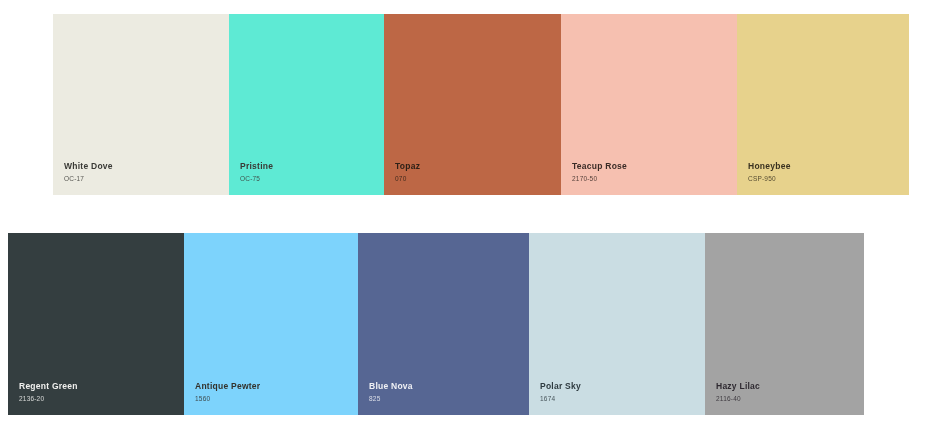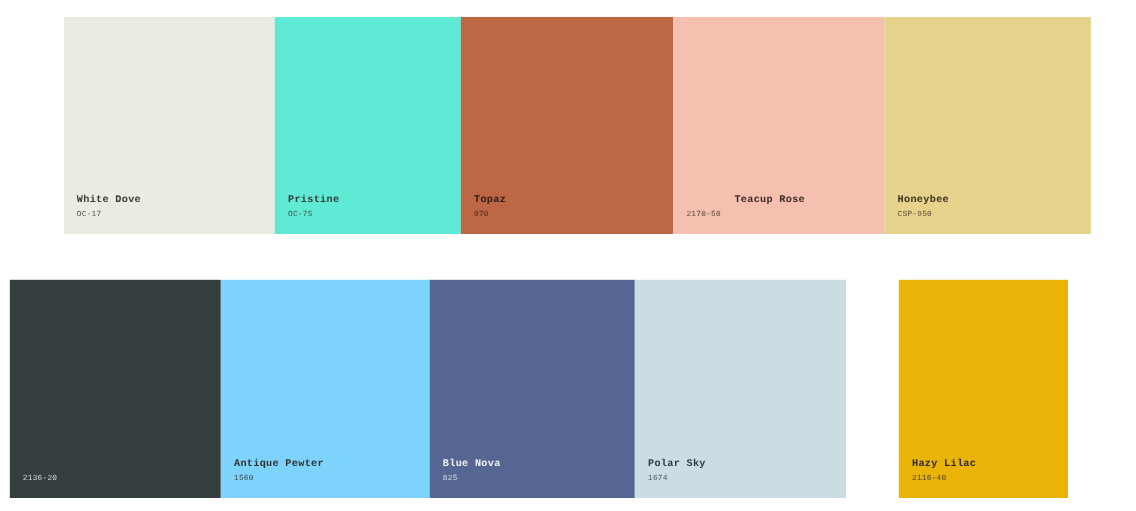--- a/index.html
+++ b/index.html
@@ -40,21 +40,20 @@
     position: relative;
     height: 100%;
     display: flex;
     flex-direction: column;
     justify-content: flex-end;
     box-sizing: border-box;
     flex: 0 0 auto;
   }
   .swatch-caption {
     padding: 0 16px 12px 11px;
-    font-family: Liberation Mono, monospace;
   }
   .swatch-name {
     font-size: 8.5px;
     font-weight: bold;
     letter-spacing: 0.25px;
     line-height: 1.35;
     margin: 0 0 2px 0;
     white-space: nowrap;
   }
   .swatch-code {
@@ -90,38 +89,39 @@
 
     <div class="swatch" style="width:177px;background:#bd6745;">
       <div class="swatch-caption">
         <div class="swatch-name" style="color:#2e2017;">Topaz</div>
         <div class="swatch-code" style="color:#2e2017;">070</div>
       </div>
     </div>
 
     <div class="swatch" style="width:176px;background:#f6c0b0;">
       <div class="swatch-caption">
-        <div class="swatch-name" style="color:#3a2b26;margin-left:40px;">Teacup Rose</div>
+        <div class="swatch-name" style="color:#3a2b26;">Teacup Rose</div>
         <div class="swatch-code" style="color:#3a2b26;">2170-50</div>
       </div>
     </div>
 
     <div class="swatch" style="width:172px;background:#e7d28c;">
       <div class="swatch-caption">
         <div class="swatch-name" style="color:#3a3220;">Honeybee</div>
         <div class="swatch-code" style="color:#3a3220;">CSP-950</div>
       </div>
     </div>
 
   </div>
 
   <div class="swatch-row row-bottom">
 
     <div class="swatch" style="width:176px;background:#343e40;">
       <div class="swatch-caption">
+        <div class="swatch-name" style="color:#f0f0ee;">Regent Green</div>
         <div class="swatch-code" style="color:#f0f0ee;">2136-20</div>
       </div>
     </div>
 
     <div class="swatch" style="width:174px;background:#7dd3fc;">
       <div class="swatch-caption">
         <div class="swatch-name" style="color:#33322c;">Antique Pewter</div>
         <div class="swatch-code" style="color:#33322c;">1560</div>
       </div>
     </div>
@@ -133,21 +133,21 @@
       </div>
     </div>
 
     <div class="swatch" style="width:176px;background:#cadde3;">
       <div class="swatch-caption">
         <div class="swatch-name" style="color:#2f3b41;margin-top:42px;">Polar Sky</div>
         <div class="swatch-code" style="color:#2f3b41;">1674</div>
       </div>
     </div>
 
-    <div class="swatch" style="width:159px;background:#eab308;margin-left:44px;">
+    <div class="swatch" style="width:159px;background:#a3a3a3;">
       <div class="swatch-caption">
         <div class="swatch-name" style="color:#2f2a31;">Hazy Lilac</div>
         <div class="swatch-code" style="color:#2f2a31;">2116-40</div>
       </div>
     </div>
 
   </div>
 
 </div>
 

